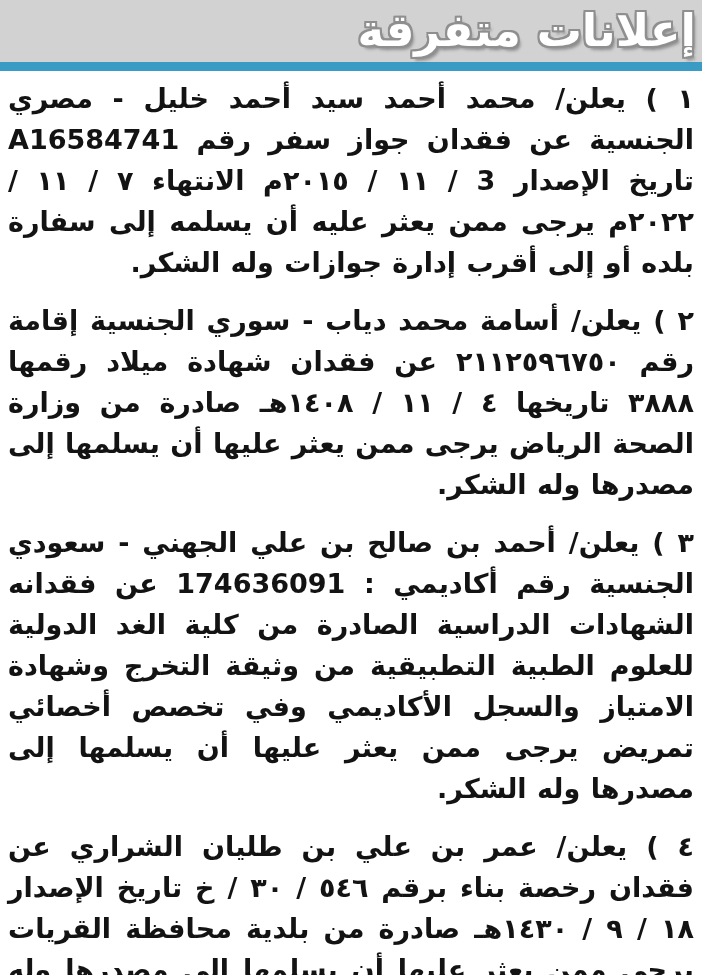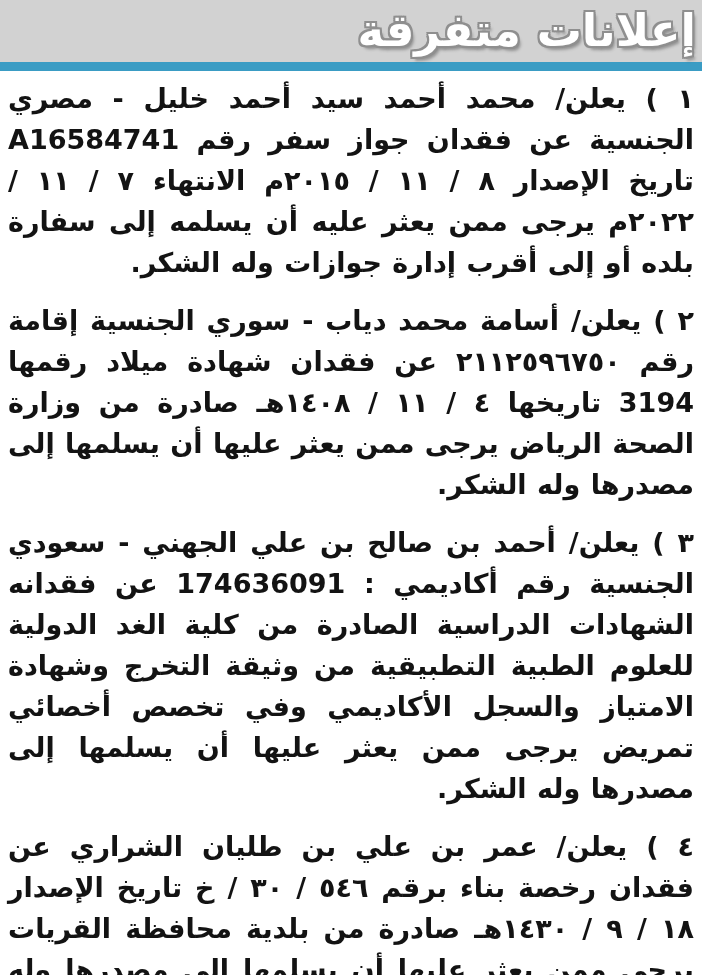--- a/index.html
+++ b/index.html
@@ -75,19 +75,19 @@
 
 <div class="page">
 
   <header class="banner">
     <h1 class="banner-title">إعلانات متفرقة</h1>
   </header>
 
   <div class="accent-bar"></div>
 
   <main class="content" lang="ar">
-    <p class="ad">١ ) يعلن/ محمد أحمد سيد أحمد خليل - مصري الجنسية عن فقدان جواز سفر رقم A16584741 تاريخ الإصدار ٨ / ١١ / ٢٠١٥م الانتهاء ٧ / ١١ / ٢٠٢٢م يرجى ممن يعثر عليه أن يسلمه إلى سفارة بلده أو إلى أقرب إدارة جوازات وله الشكر.</p>
-    <p class="ad">٢ ) يعلن/ أسامة محمد دياب - سوري الجنسية إقامة رقم ٢١١٢٥٩٦٧٥٠ عن فقدان شهادة ميلاد رقمها 3194 تاريخها ٤ / ١١ / ١٤٠٨هـ صادرة من وزارة الصحة الرياض يرجى ممن يعثر عليها أن يسلمها إلى مصدرها وله الشكر.</p>
+    <p class="ad">١ ) يعلن/ محمد أحمد سيد أحمد خليل - مصري الجنسية عن فقدان جواز سفر رقم A16584741 تاريخ الإصدار 3 / ١١ / ٢٠١٥م الانتهاء ٧ / ١١ / ٢٠٢٢م يرجى ممن يعثر عليه أن يسلمه إلى سفارة بلده أو إلى أقرب إدارة جوازات وله الشكر.</p>
+    <p class="ad">٢ ) يعلن/ أسامة محمد دياب - سوري الجنسية إقامة رقم ٢١١٢٥٩٦٧٥٠ عن فقدان شهادة ميلاد رقمها ٣٨٨٨ تاريخها ٤ / ١١ / ١٤٠٨هـ صادرة من وزارة الصحة الرياض يرجى ممن يعثر عليها أن يسلمها إلى مصدرها وله الشكر.</p>
     <p class="ad">٣ ) يعلن/ أحمد بن صالح بن علي الجهني - سعودي الجنسية رقم أكاديمي : 174636091 عن فقدانه الشهادات الدراسية الصادرة من كلية الغد الدولية للعلوم الطبية التطبيقية من وثيقة التخرج وشهادة الامتياز والسجل الأكاديمي وفي تخصص أخصائي تمريض يرجى ممن يعثر عليها أن يسلمها إلى مصدرها وله الشكر.</p>
     <p class="ad">٤ ) يعلن/ عمر بن علي بن طليان الشراري عن فقدان رخصة بناء برقم ٥٤٦ / ٣٠ / خ تاريخ الإصدار ١٨ / ٩ / ١٤٣٠هـ صادرة من بلدية محافظة القريات يرجى ممن يعثر عليها أن يسلمها إلى مصدرها وله الشكر.</p>
   </main>
 
 </div>
 
 </body></html>

